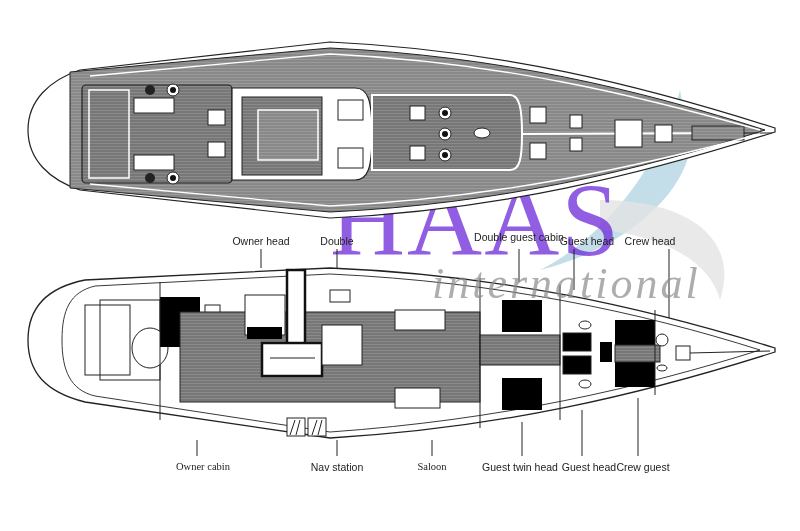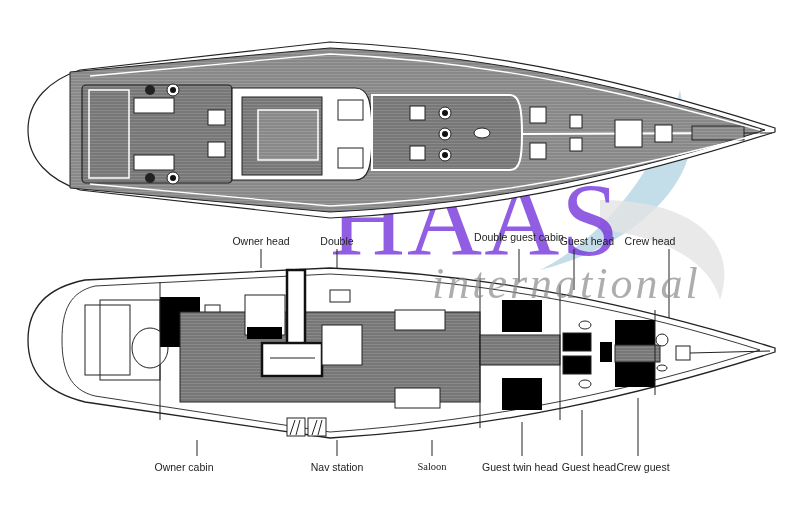--- a/index.html
+++ b/index.html
@@ -158,19 +158,19 @@
   </svg>
 
   <div class="wm-intl">international</div>
 
   <div class="label" style="left:261px; top:235px;">Owner head</div>
   <div class="label" style="left:337px; top:235px;">Double</div>
   <div class="label" style="left:519px; top:231px;">Double guest cabin</div>
   <div class="label" style="left:587px; top:235px;">Guest head</div>
   <div class="label" style="left:650px; top:235px;">Crew head</div>
 
-  <div class="label" style="left:184px; top:461px;">Owner cabin</div>
+  <div class="label" style="left:203px; top:461px;font-family:Liberation Serif, serif;">Owner cabin</div>
   <div class="label" style="left:337px; top:461px;">Nav station</div>
   <div class="label" style="left:432px; top:461px;font-family:Liberation Serif, serif;">Saloon</div>
   <div class="label" style="left:520px; top:461px;">Guest twin head</div>
   <div class="label" style="left:589px; top:461px;">Guest head</div>
   <div class="label" style="left:643px; top:461px;">Crew guest</div>
 </div>
 
 </body></html>

